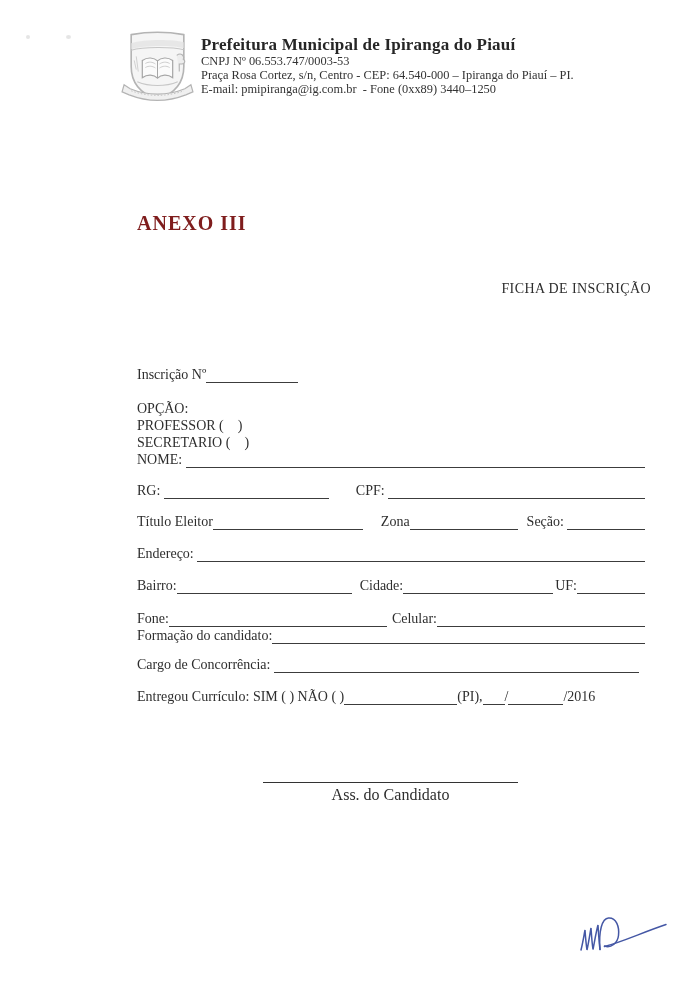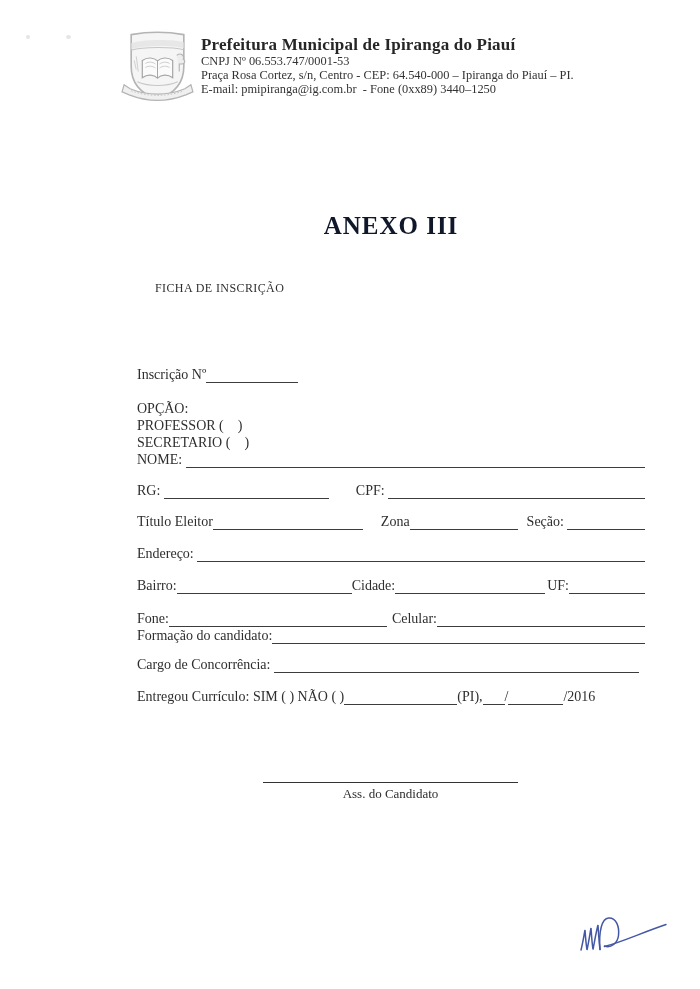--- a/index.html
+++ b/index.html
@@ -10,35 +10,35 @@
   .s2{left:66px;top:35px;width:5px;height:4px;}
 
   
   .crest{position:absolute;left:117px;top:29px;width:81px;height:76px;}
   .hdr{position:absolute;left:201px;top:35px;width:470px;}
   .org{font-size:17px;font-weight:bold;line-height:19px;letter-spacing:.2px;color:#262626;}
   .sub{font-size:12.4px;line-height:14px;white-space:pre;color:#333;}
   .email{}
 
   
-  .annex{position:absolute;left:137px;width:508px;top:212px;text-align:center;
-         font-size:25px;font-weight:bold;letter-spacing:1px;color:#0f172a;}
-  .ftitle{position:absolute;left:155px;width:508px;top:281px;text-align:left;
-          font-size:12px;letter-spacing:.4px;}
+  .annex{position:absolute;left:137px;width:508px;top:212px;
+         font-size:20px;font-weight:bold;letter-spacing:1px;color:#7f1d1d;}
+  .ftitle{position:absolute;left:143px;width:508px;top:281px;text-align:right;
+          font-size:14px;letter-spacing:.4px;}
 
   
   .row{position:absolute;left:137px;width:508px;height:17px;display:flex;align-items:center;
        font-size:14px;line-height:16px;}
   .lbl{white-space:pre;}
   .fl{border-bottom:1.2px solid #3c3c3c;height:15px;display:inline-block;}
   .grow{flex:1 1 auto;}
 
   
   .sigline{position:absolute;left:263px;top:770px;width:255px;height:12px;border-bottom:1.3px solid #333;}
-  .siglabel{position:absolute;left:263px;top:786px;width:255px;text-align:center;font-size:13px;}
+  .siglabel{position:absolute;left:263px;top:786px;width:255px;text-align:center;font-size:16px;}
   .bluesig{position:absolute;left:577px;top:911px;width:92px;height:46px;}
 </style>
 </head>
 <body>
 
 <div class="page">
 
   <div class="speck s1"></div>
   <div class="speck s2"></div>
 
@@ -52,21 +52,21 @@
       <path d="M28 34 C31.5 32 35 32.5 38 34.5 M28 38 C31.5 36 35 36.5 38 38.5 M42 34.5 C45 32.5 48.5 32 52 34 M42 38.5 C45 36.5 48.5 36 52 38" stroke="#c2c2c2" stroke-width="0.8"></path>
       <path d="M59 26 C63 23 67 26 65.5 30 C68 31 67 35 63.5 34.5 L61.5 34.5 L61.5 42" stroke="#b4b4b4" stroke-width="1.1" fill="#ededed"></path>
       <path d="M19 27 L21 42 M17 31 L19 40" stroke="#cccccc" stroke-width="0.9"></path>
       <path d="M20 52 C32 57 48 57 60 52" stroke="#c6c6c6" stroke-width="1"></path>
       <path d="M7 55 L13 59 C30 66 50 66 67 59 L73 55 L75 62 L68 65 C50 72 30 72 12 65 L5 62 Z" fill="#f0f0f0" stroke="#b4b4b4" stroke-width="1.2"></path>
       <path d="M14 61 C30 67 50 67 66 61" stroke="#c0c0c0" stroke-width="0.9" stroke-dasharray="1.5 1.8"></path>
     </svg>
   </div>
   <div class="hdr">
     <div class="org">Prefeitura Municipal de Ipiranga do Piauí</div>
-    <div class="sub">CNPJ Nº 06.553.747/0001-53</div>
+    <div class="sub">CNPJ Nº 06.553.747/0003-53</div>
     <div class="sub">Praça Rosa Cortez, s/n, Centro - CEP: 64.540-000 – Ipiranga do Piauí – PI.</div>
     <div class="sub"><span>E-mail: </span><span class="email">pmipiranga@ig.com.br</span><span>  - Fone (0xx89) 3440–1250</span></div>
   </div>
 
   <div class="annex">ANEXO III</div>
   <div class="ftitle">FICHA DE INSCRIÇÃO</div>
 
   <div class="row" style="top:366px">
     <span class="lbl">Inscrição Nº</span>
     <span class="fl" style="width:92px"></span>
@@ -103,21 +103,21 @@
   </div>
 
   <div class="row" style="top:545px">
     <span class="lbl">Endereço: </span>
     <span class="fl grow"></span>
   </div>
 
   <div class="row" style="top:577px">
     <span class="lbl">Bairro:</span>
     <span class="fl" style="width:175px"></span>
-    <span class="lbl" style="">Cidade:</span>
+    <span class="lbl" style="margin-left:8px">Cidade:</span>
     <span class="fl" style="width:150px"></span>
     <span class="lbl" style="margin-left:2px">UF:</span>
     <span class="fl grow"></span>
   </div>
 
   <div class="row" style="top:610px">
     <span class="lbl">Fone:</span>
     <span class="fl" style="width:218px"></span>
     <span class="lbl" style="margin-left:5px">Celular:</span>
     <span class="fl grow"></span>

